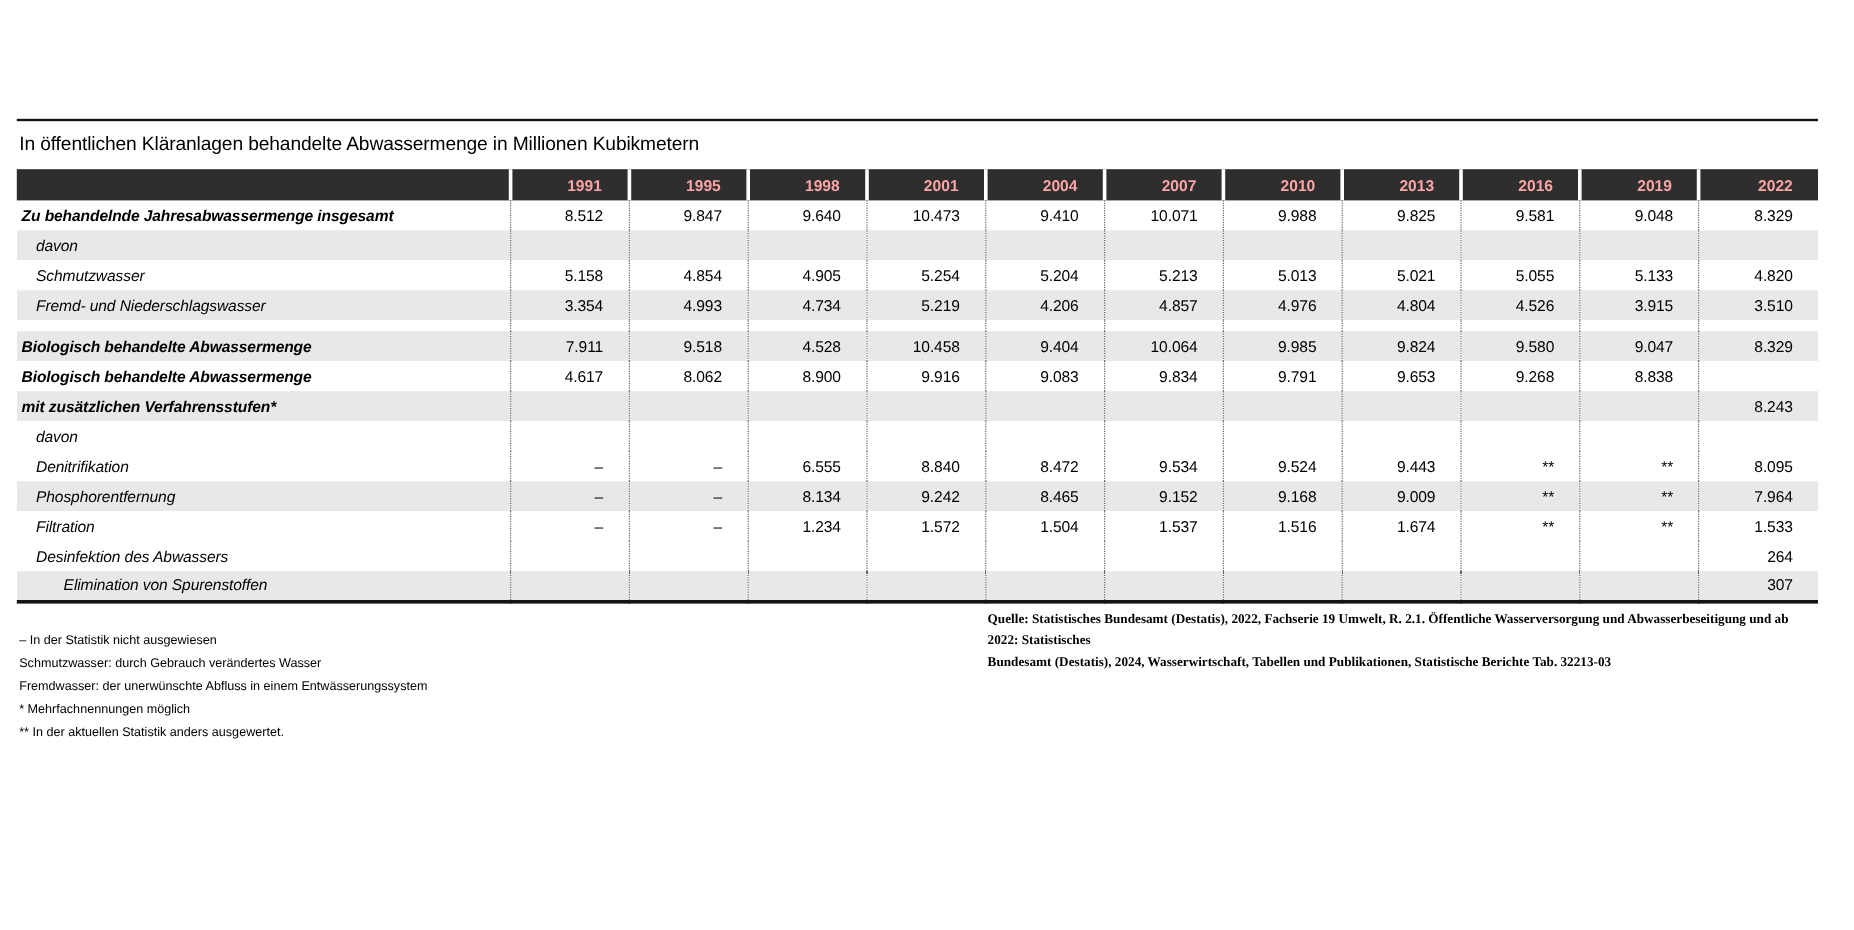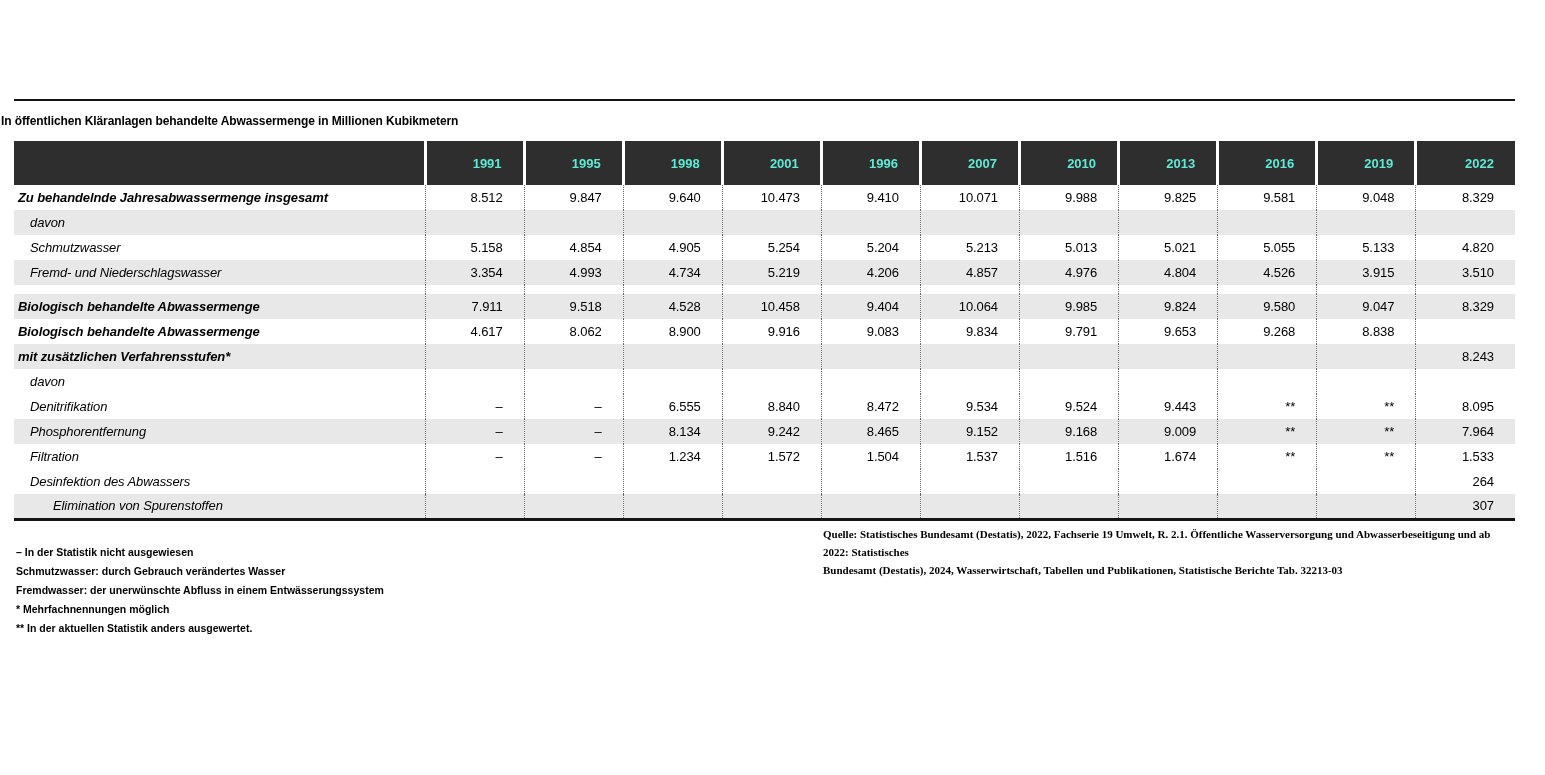--- a/index.html
+++ b/index.html
@@ -9,70 +9,70 @@
     --dot:#666666;
   }
   *{box-sizing:border-box;}
   html,body{margin:0;padding:0;}
   body{
     width:1545px;height:775px;background:#ffffff;color:#000;
     font-family:"Liberation Sans",sans-serif;overflow:hidden;
   }
   .top-rule{margin:99px 0 0 14px;width:1501px;height:2px;background:var(--rule);}
   .title{
-    margin:10px 0 0 1px;font-size:12px;font-weight:bold;
+    margin:10px 0 0 16px;font-size:16px;font-weight:normal;
     letter-spacing:-0.1px;line-height:20px;
   }
   table{
     margin:10px 0 0 14px;width:1501px;border-collapse:collapse;table-layout:fixed;
     border-bottom:3px solid var(--rule);
   }
   col.label-col{width:411px;}
   th{
-    background:var(--header-bg);color:#5eead4;font-size:13px;font-weight:bold;
-    text-align:right;padding:0 21px 0 0;height:44px;
+    background:var(--header-bg);color:#fca5a5;font-size:13px;font-weight:bold;
+    text-align:right;padding:0 21px 0 0;height:26px;
   }
   th.year{border-left:3px solid #ffffff;}
   th.label-head{padding:0;}
   td{height:25px;font-size:13px;letter-spacing:-0.1px;white-space:nowrap;overflow:hidden;}
   td.num{text-align:right;padding:0 21px 0 0;border-left:1px dotted var(--dot);}
   td.label{text-align:left;padding-left:4px;font-style:italic;}
   td.ind-1{padding-left:16px;}
   td.ind-2{padding-left:39px;}
   tr.bold td.label{font-weight:bold;}
   tr.stripe td{background:var(--stripe);}
   tr.spacer td{height:9px;background:#ffffff;}
   .below{position:relative;margin-left:14px;width:1501px;}
   .source{
     position:absolute;top:4px;right:0;width:692px;
     font-family:"Liberation Serif",serif;font-size:11px;font-weight:bold;
     text-align:left;line-height:18px;
   }
-  .footnotes{padding:22px 0 0 2px;font-size:10.5px;font-weight:bold;}
+  .footnotes{padding:22px 0 0 2px;font-size:10.5px;font-weight:normal;}
   .footnote{line-height:19px;}
 </style>
 </head>
 <body>
 
 <div class="top-rule"></div>
 
 <h1 class="title">In öffentlichen Kläranlagen behandelte Abwassermenge in Millionen Kubikmetern</h1>
 
 <table>
   <colgroup>
     <col class="label-col">
   </colgroup>
   <thead>
     <tr id="years-row">
       <th class="label-head"></th>
     <th class="year">1991</th>
         <th class="year">1995</th>
         <th class="year">1998</th>
         <th class="year">2001</th>
-        <th class="year">1996</th>
+        <th class="year">2004</th>
         <th class="year">2007</th>
         <th class="year">2010</th>
         <th class="year">2013</th>
         <th class="year">2016</th>
         <th class="year">2019</th>
         <th class="year">2022</th>
       </tr>
   </thead>
   <tbody id="table-body">
       <tr class="bold">

